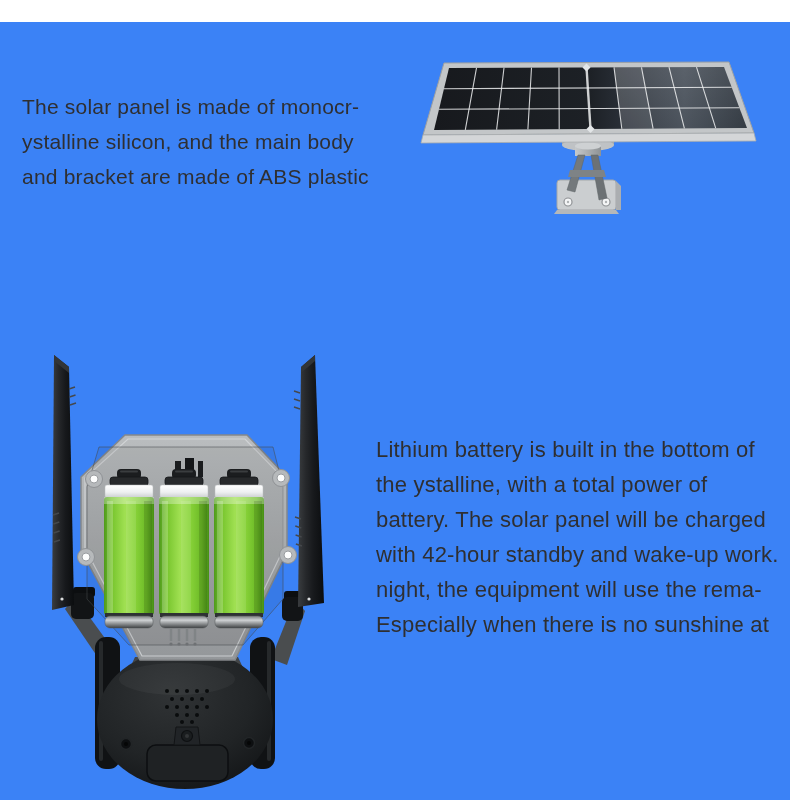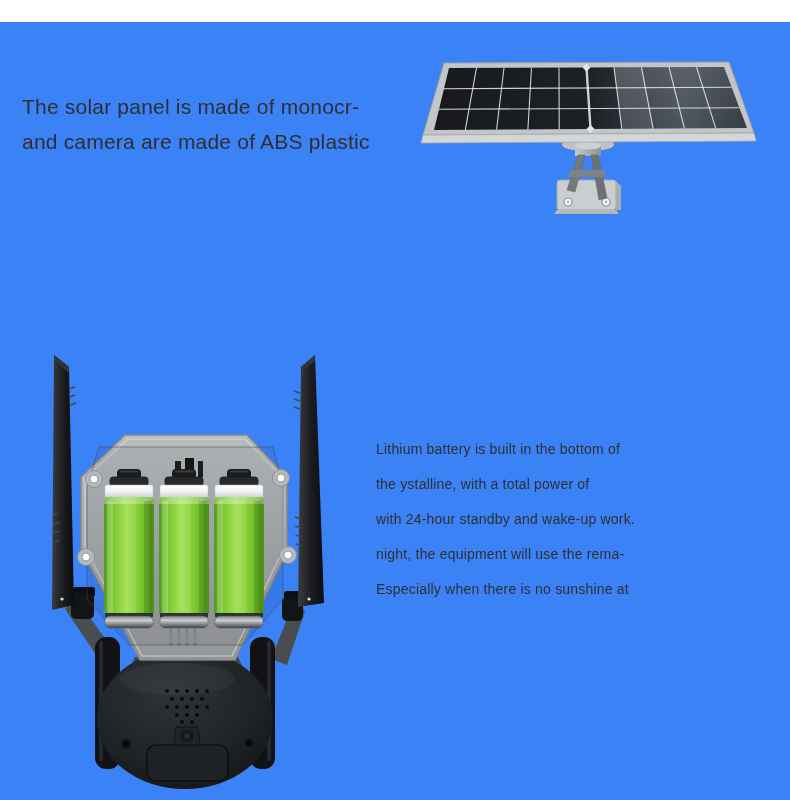--- a/index.html
+++ b/index.html
@@ -4,33 +4,34 @@
 <style>
   html,body{margin:0;padding:0;background:#ffffff;}
   .canvas{
     position:relative;width:790px;height:800px;background:#3b82f6;overflow:hidden;
     font-family:"Liberation Sans","DejaVu Sans",sans-serif;
     margin-top:22px;
   }
   .para{position:absolute;color:#2f2f31;}
   .para .line{display:block;white-space:nowrap;}
   .top-para{left:22px;top:67px;font-size:21px;line-height:35px;letter-spacing:0.2px;}
-  .bottom-para{left:376px;top:410px;font-size:14px;line-height:35px;letter-spacing:0.2px;}
+  .bottom-para{left:376px;top:410px;font-size:22px;line-height:35px;letter-spacing:0.2px;}
   .img-abs{position:absolute;}
   .solar-img{left:403px;top:18px;width:375px;height:195px;}
   .camera-img{left:25px;top:325px;width:340px;height:475px;}
 </style>
 </head>
 <body>
 
 <div class="canvas">
 
   <div class="para top-para">
     <span class="line">The solar panel is made of monocr-</span>
-    <span class="line">and camera are made of ABS plastic</span>
+    <span class="line">ystalline silicon, and the main body</span>
+    <span class="line">and bracket are made of ABS plastic</span>
   </div>
 
   <svg class="img-abs solar-img" viewBox="0 0 375 195" role="img" aria-label="solar-panel-product-photo">
     <defs>
       <linearGradient id="cells" x1="0" y1="0" x2="1" y2="0">
         <stop offset="0" stop-color="#17191d"></stop>
         <stop offset="0.5" stop-color="#1d2126"></stop>
         <stop offset="0.62" stop-color="#2b313a"></stop>
         <stop offset="0.8" stop-color="#454d57"></stop>
         <stop offset="1" stop-color="#343b43"></stop>
@@ -248,18 +249,19 @@
       <polygon points="290,8 276,20 276,26 290,14" fill="#323537"></polygon>
       <path d="M275,46 L269,44 M275,54 L269,52 M275,62 L269,60" stroke="#45484b" stroke-width="1.5" fill="none"></path>
       <path d="M276,172 L270,170 M276.3,181 L270.3,179 M276.6,190 L270.6,188 M276.9,199 L270.9,197" stroke="#45484b" stroke-width="1.5" fill="none"></path>
       <circle cx="284" cy="252" r="1.6" fill="#dcdedf"></circle>
     </g>
   </svg>
 
   <div class="para bottom-para">
     <span class="line">Lithium battery is built in the bottom of</span>
     <span class="line">the ystalline, with a total power of</span>
-    <span class="line">with 24-hour standby and wake-up work.</span>
+    <span class="line">battery. The solar panel will be charged</span>
+    <span class="line">with 42-hour standby and wake-up work.</span>
     <span class="line">night, the equipment will use the rema-</span>
     <span class="line">Especially when there is no sunshine at</span>
   </div>
 
 </div>
 
 </body></html>

